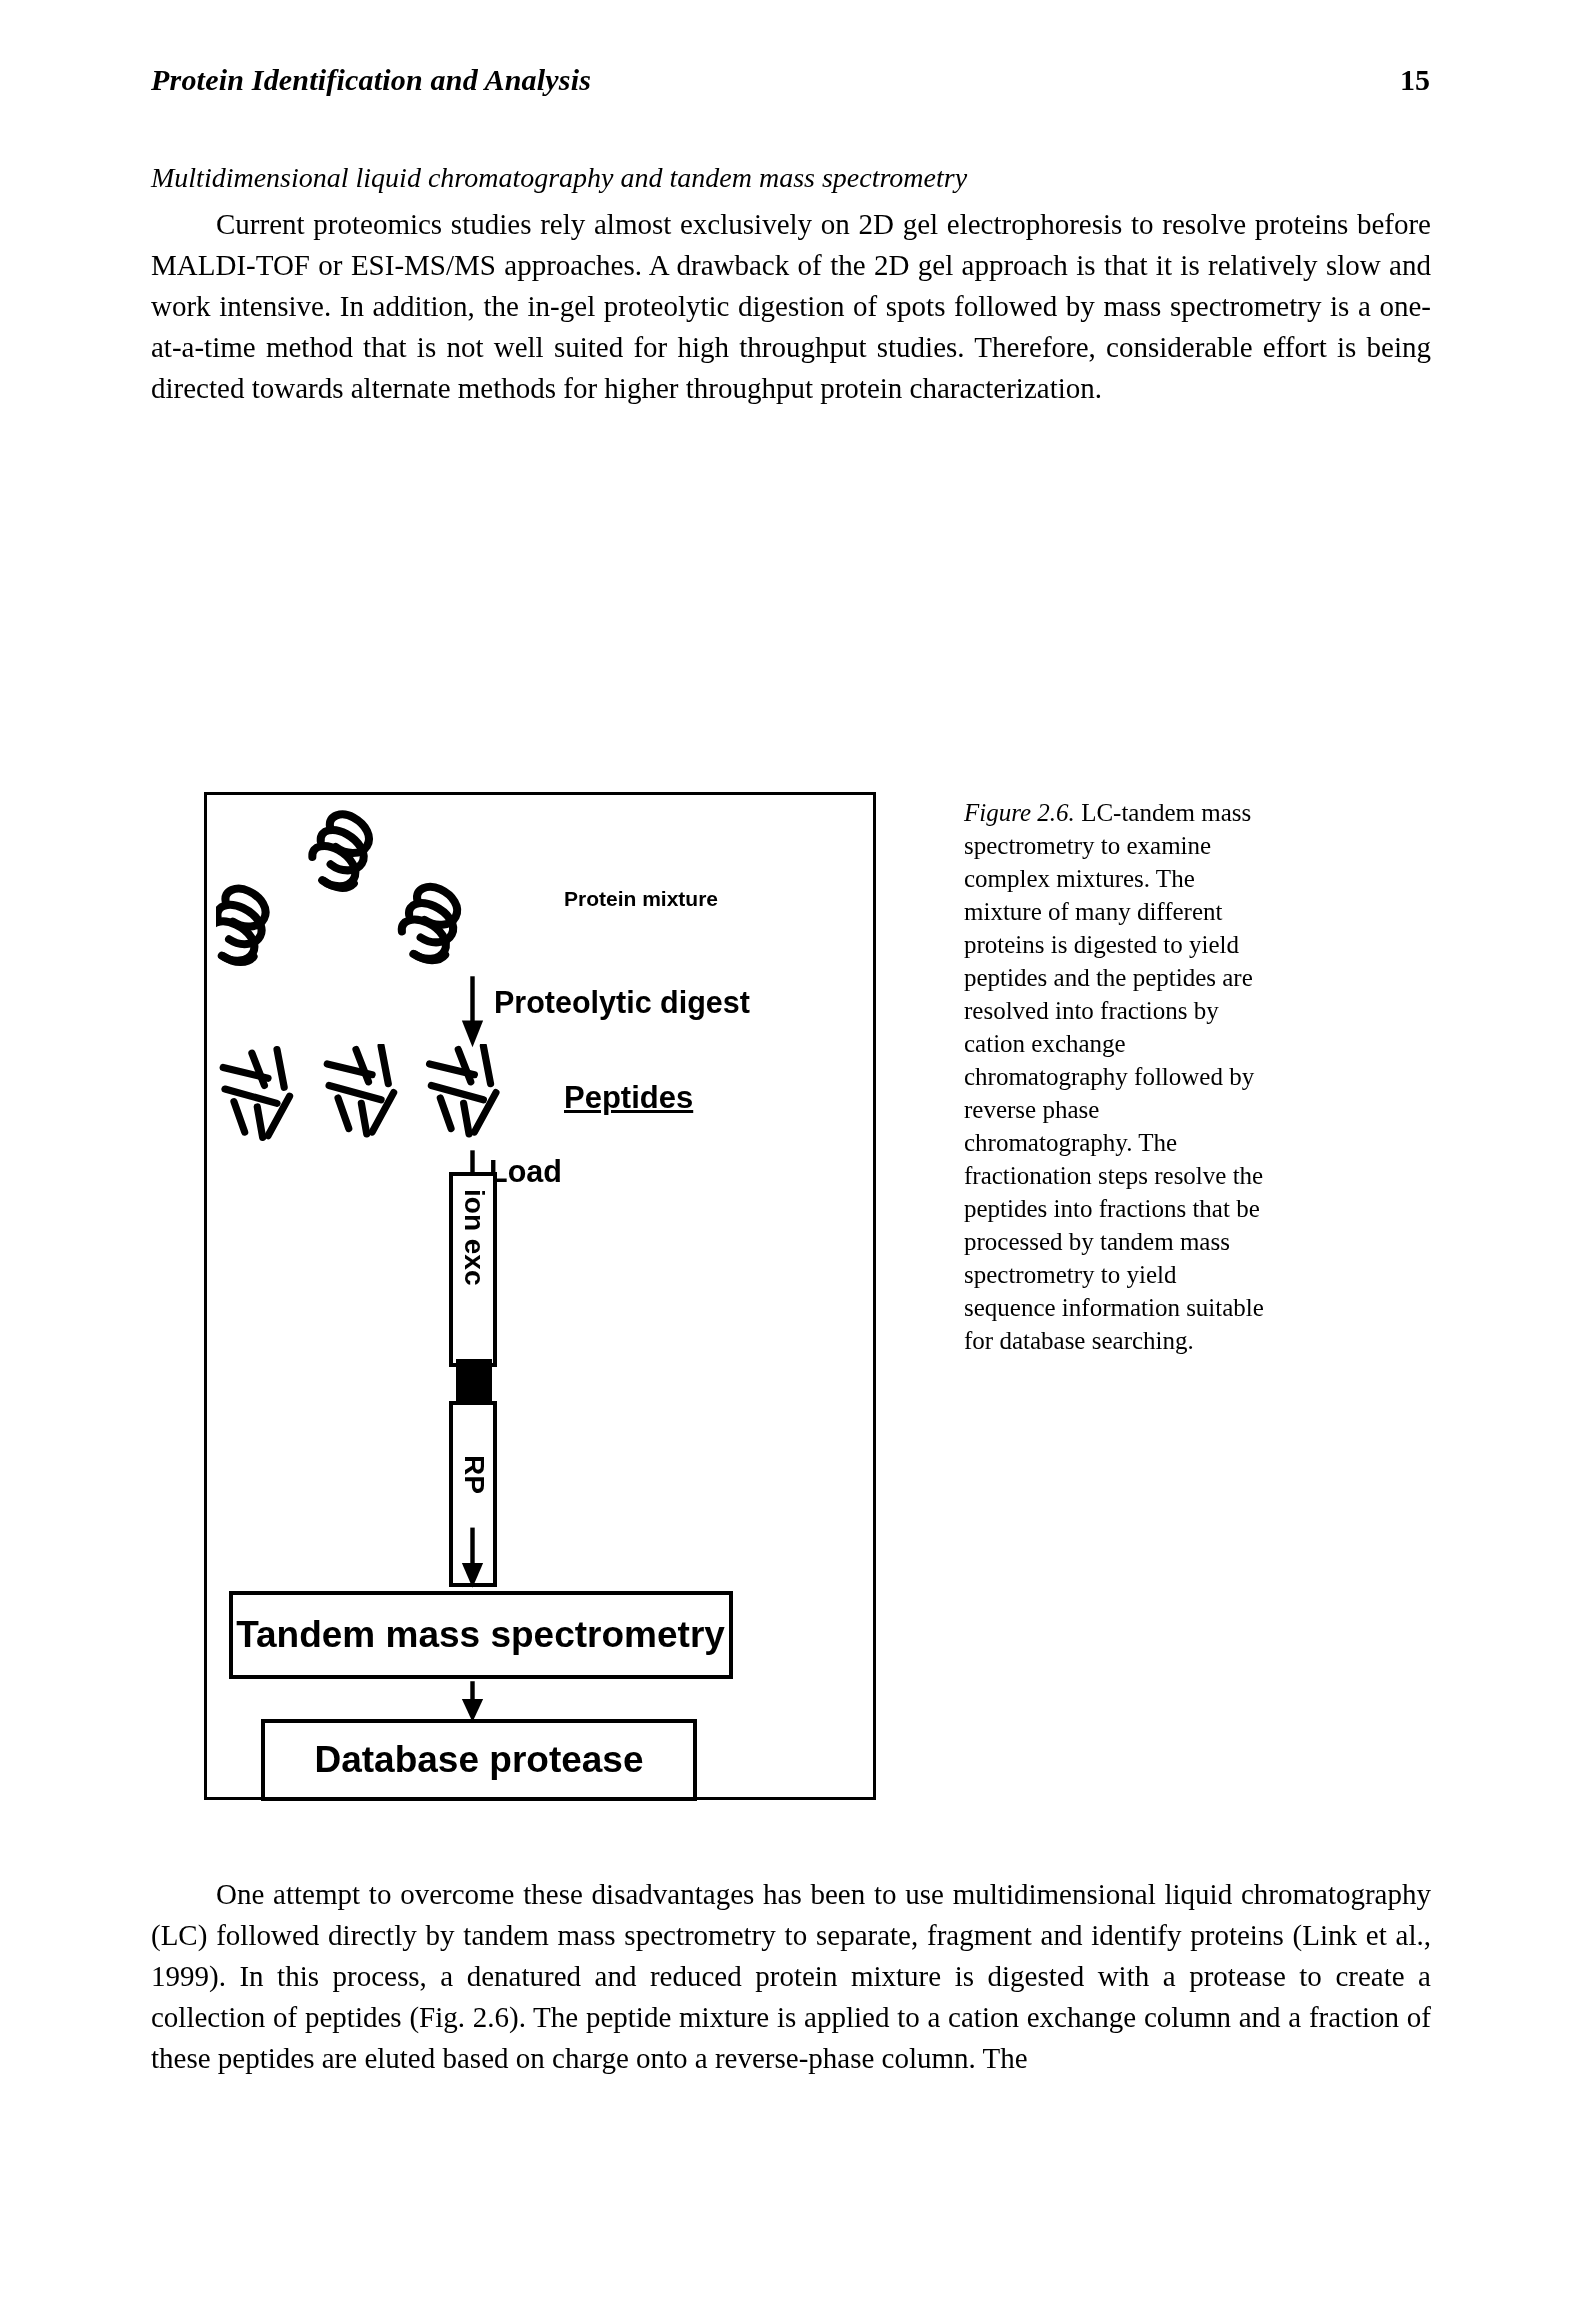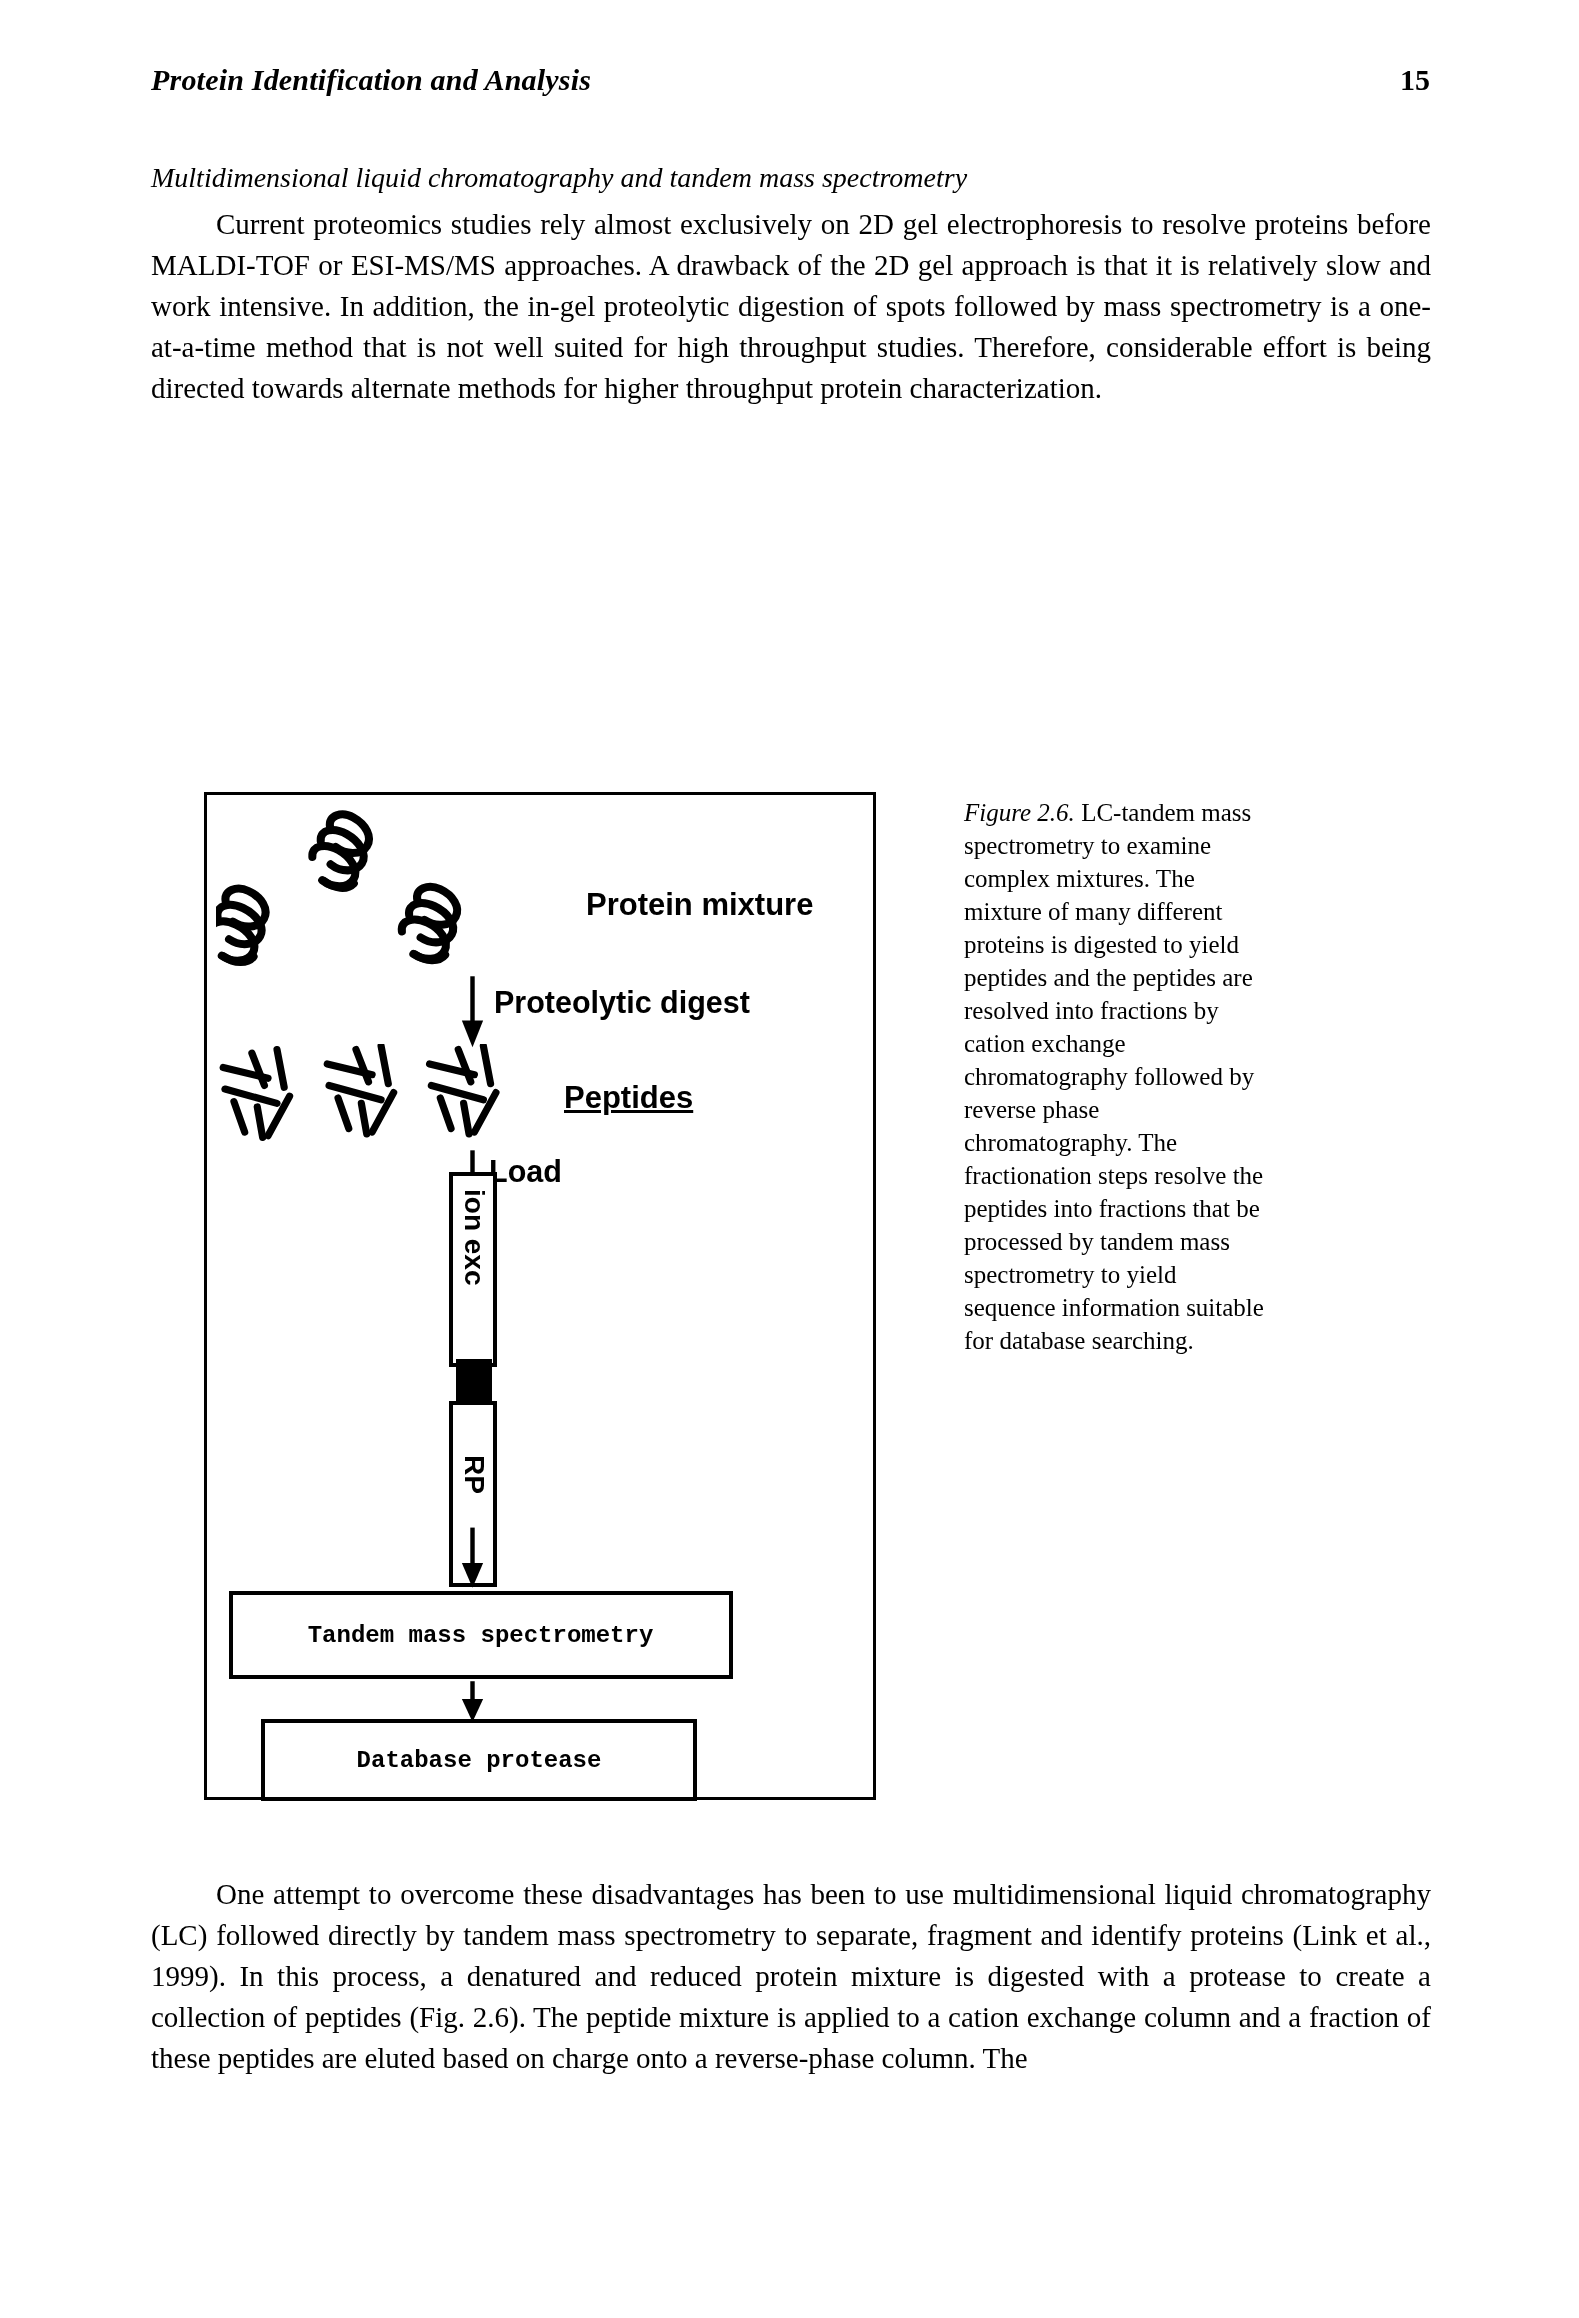--- a/index.html
+++ b/index.html
@@ -89,23 +89,23 @@
     position:absolute; left:249px; top:564px;
     width:36px; height:50px; background:#000;
   }
 
   
   .res-box {
     position:absolute;
     border:4.5px solid #000;
     box-sizing:border-box;
     background:#fff;
-    font-family:Liberation Mono, monospace;
+    font-family:Liberation Sans, sans-serif;
     font-weight:bold;
-    font-size:24px;
+    font-size:37px;
     display:flex; align-items:center; justify-content:center;
     white-space:nowrap;
   }
   #box-tandem   { left:21.5px;  top:796px; width:504px; height:88px; }
   #box-database { left:54px;  top:924px; width:436px; height:82px; }
 
   
   #figure-caption {
     position:absolute;
     left:949px; top:796px; width:305px;
@@ -150,21 +150,21 @@
         <g transform="translate(222,84) rotate(18)">
           <path d="M10,22 C2,10 16,0 30,2 C46,4 58,14 56,26 C54,38 38,44 24,40"></path>
           <path d="M6,40 C0,28 14,20 30,22 C46,24 60,34 58,46 C56,58 40,64 26,60"></path>
           <path d="M4,60 C-2,48 12,40 28,42 C44,44 58,54 56,66 C54,78 38,84 24,80"></path>
           <path d="M26,80 C40,84 54,80 58,70"></path>
         </g>
       </g>
     </svg>
   </div>
 
-  <div class="dg-label" style="left:357px; top:92px; font-size:31px;margin-left:22px;">Protein mixture</div>
+  <div class="dg-label" style="left:357px; top:92px; font-size:21px;">Protein mixture</div>
 
   <svg class="arrow-svg" style="left:246px; top:181px;" width="39" height="75" aria-hidden="true" viewBox="0 0 44 84">
     <line x1="22" y1="0" x2="22" y2="58" stroke="#000" stroke-width="5"></line>
     <polygon points="22,80 10,50 34,50" fill="#000"></polygon>
   </svg>
   <div class="dg-label" style="left:287px; top:190px; font-size:30.5px;">Proteolytic digest</div>
 
   <div id="peptide-cluster">
     <svg width="323" height="117" viewBox="0 0 360 130" aria-hidden="true">
       <g stroke="#000" stroke-width="8" stroke-linecap="round">

